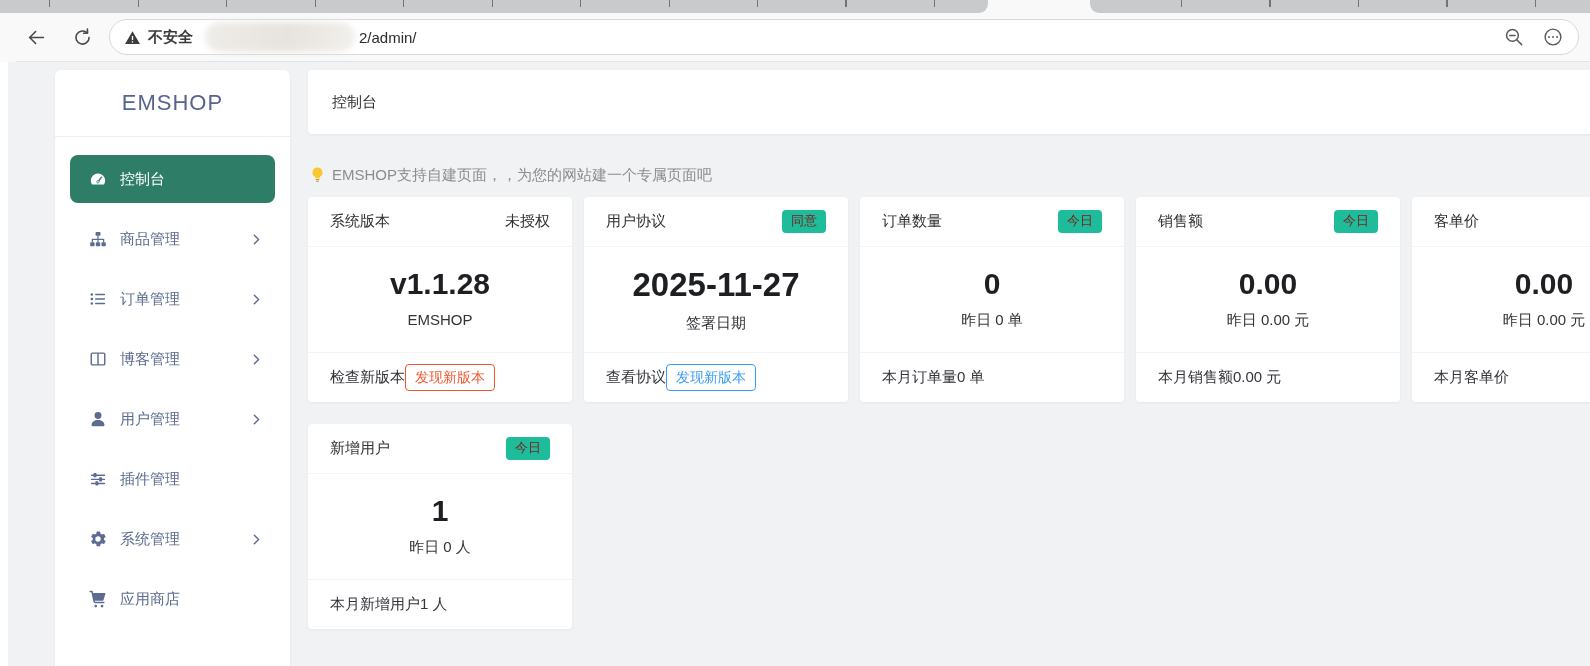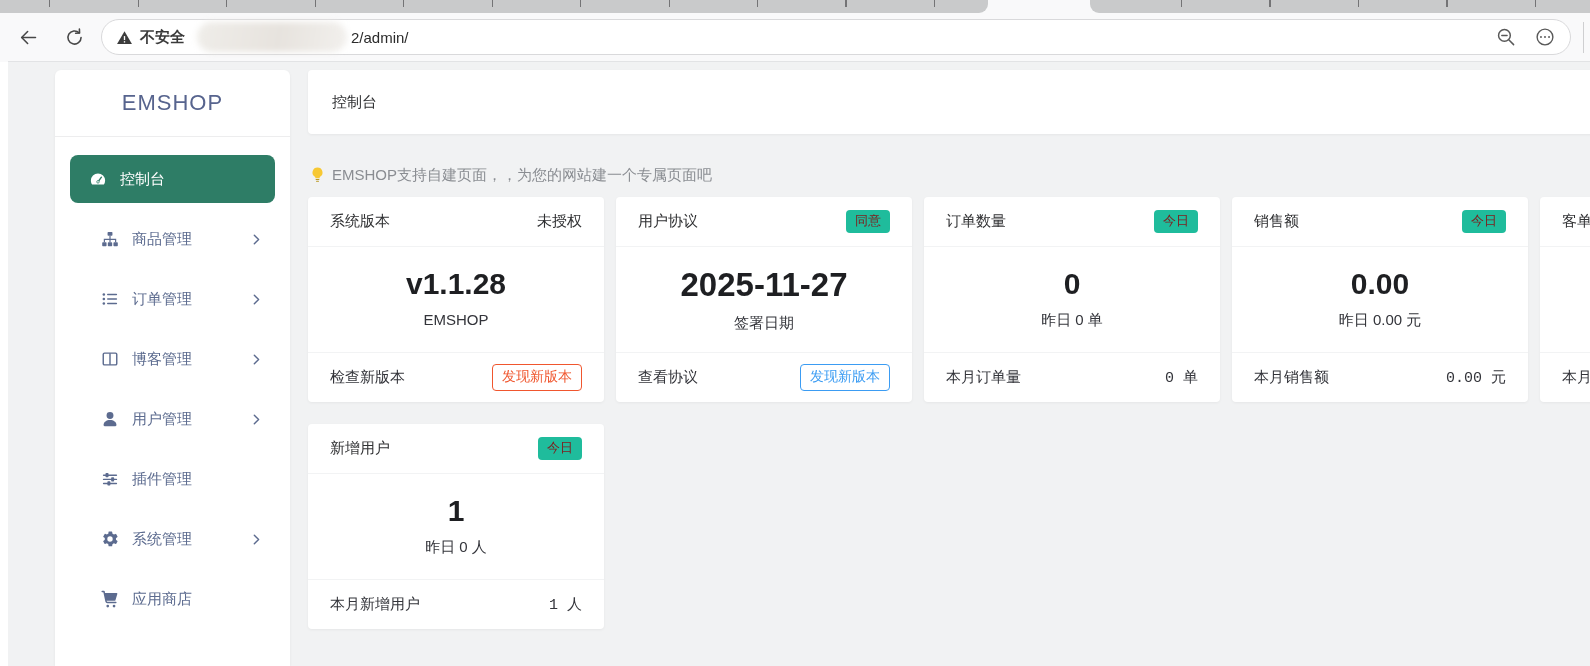--- a/index.html
+++ b/index.html
@@ -19,21 +19,21 @@
   .tabstrip{position:absolute;top:0;left:0;right:0;height:13px;}
   .tabseg{position:absolute;top:0;bottom:0;background:#c9cacb;overflow:hidden;}
   .tabseg .ticks{position:absolute;top:0;left:0;right:0;height:7px;
     background:repeating-linear-gradient(90deg,transparent 0 87px,#747476 87px 88.5px);}
   .seg-left{left:0;width:988px;border-radius:0 0 9px 0;}
   .seg-left .ticks{background-position-x:-38px;}
   .seg-right{left:1090px;right:0;border-radius:0 0 0 9px;}
   .seg-right .ticks{background-position-x:4px;}
   .active-tab{position:absolute;top:0;left:988px;width:102px;height:13px;background:#f9f9fa;
     border-radius:9px 9px 0 0;}
-  .toolbar{position:absolute;top:13px;left:8px;right:0;height:49px;display:flex;align-items:center;
+  .toolbar{position:absolute;top:13px;left:16px;right:0;height:49px;display:flex;align-items:center;
     padding-left:4px;border-bottom:1px solid #e2e3e5;background:#f9f9fa;}
   .tb-btn{width:32px;height:34px;display:flex;align-items:center;justify-content:center;flex:none;cursor:pointer;}
   .tb-btn + .tb-btn{margin-left:14px;}
   .tb-btn svg{width:21px;height:21px;}
   .addressbar{margin-left:11px;height:36px;flex:none;width:1470px;background:#fff;
     border:1px solid #d9d9db;border-radius:18px;display:flex;align-items:center;padding:0 12px 0 14px;}
   .warn-icon{width:17px;height:17px;flex:none;display:flex;}
   .sec-label{margin-left:7px;font-size:15px;font-weight:600;color:#3a3a3a;white-space:nowrap;}
   .blur-blob{width:150px;height:30px;border-radius:15px;flex:none;margin:0 0 0 12px;
     background:linear-gradient(100deg,#efede9,#e7e3de 55%,#f2f0ed);filter:blur(3px);}
@@ -47,46 +47,46 @@
   
   .page{position:absolute;top:62px;left:0;right:0;bottom:0;background:#f1f2f3;overflow:hidden;}
   .left-gutter{position:absolute;left:0;top:0;bottom:0;width:8px;background:#fff;}
 
   .sidebar{position:absolute;left:55px;top:8px;bottom:0;width:235px;background:#fff;
     border-radius:6px 6px 0 0;box-shadow:0 1px 3px rgba(0,0,0,.06);}
   .brand{height:67px;line-height:66px;text-align:center;font-size:22px;letter-spacing:1px;
     color:#57648e;border-bottom:1px solid #ededee;}
   .menu{padding-top:12px;}
   .menu-item{height:60px;display:flex;align-items:center;gap:13px;padding:0 27px 0 34px;
-    color:var(--slate);font-size:15px;cursor:pointer;margin-left:12px;}
+    color:var(--slate);font-size:15px;cursor:pointer;}
   .menu-item .mi-icon{width:18px;height:18px;flex:none;display:flex;}
   .menu-item .mi-icon svg{width:18px;height:18px;}
   .menu-item .mi-label{flex:1;}
   .menu-item .mi-chevron{width:13px;height:13px;display:flex;flex:none;}
   .menu-item .mi-chevron svg{width:13px;height:13px;}
   .menu-item.active{height:48px;margin:6px 15px;padding:0 12px 0 19px;background:var(--accent);
     color:#fff;border-radius:8px;}
 
   .main{position:absolute;left:308px;top:8px;width:1528px;bottom:0;}
   .main::after{content:'';position:absolute;left:0;right:0;top:346px;bottom:8px;
     background:#f8f9f9;z-index:-1;}
   .header-card{height:64px;background:#fff;border-radius:4px;box-shadow:0 1px 3px rgba(0,0,0,.05);
     display:flex;align-items:center;padding:0 24px;font-size:15px;color:#303133;}
   .tip{margin:31px 0 12px 2px;height:20px;display:flex;align-items:center;gap:7px;
     color:#8a8d92;font-size:15px;}
   .tip .bulb{width:15px;height:20px;display:flex;flex:none;}
   .tip .bulb svg{width:15px;height:20px;}
 
   .cards-row{display:flex;gap:12px;margin-bottom:22px;}
-  .card{width:296px;height:205px;flex:none;background:#fff;border-radius:4px;
+  .card{width:264px;height:205px;flex:none;background:#fff;border-radius:4px;
     box-shadow:0 1px 3px rgba(0,0,0,.05);}
   .card-header{height:50px;padding:0 22px;display:flex;align-items:center;justify-content:space-between;
     border-bottom:1px solid #f2f3f4;font-size:15px;color:#303133;}
-  .card-footer{height:50px;padding:0 22px;display:flex;align-items:center;justify-content:space-between;
-    border-top:1px solid #f2f3f4;font-size:15px;color:#33343a;font-family:Liberation Mono, monospace;}
+  .card-footer{height:50px;padding:0 22px;display:flex;align-items:center;justify-content:flex-start;
+    border-top:1px solid #f2f3f4;font-size:15px;color:#33343a;}
   .card-body{height:105px;padding:20px 22px 0;text-align:center;}
   .big-value{font-size:30px;font-weight:700;color:#1e1f22;line-height:1.1;}
   .big-value.date{font-size:33px;font-weight:600;}
   .sub-text{margin-top:11px;font-size:15px;color:#33343a;}
   .badge{background:var(--badge);color:#7f1d1d;font-size:13px;line-height:1.25;
     padding:3px 9px;border-radius:4px;}
   .hdr-plain{font-size:15px;color:#303133;margin-left:24px;}
   .btn-outline{font-size:14px;line-height:1.3;padding:3px 9px;border-radius:4px;
     background:#fff;border:1px solid;cursor:pointer;font-family:inherit;}
   .btn-orange{color:var(--btn-orange);border-color:var(--btn-orange);}

